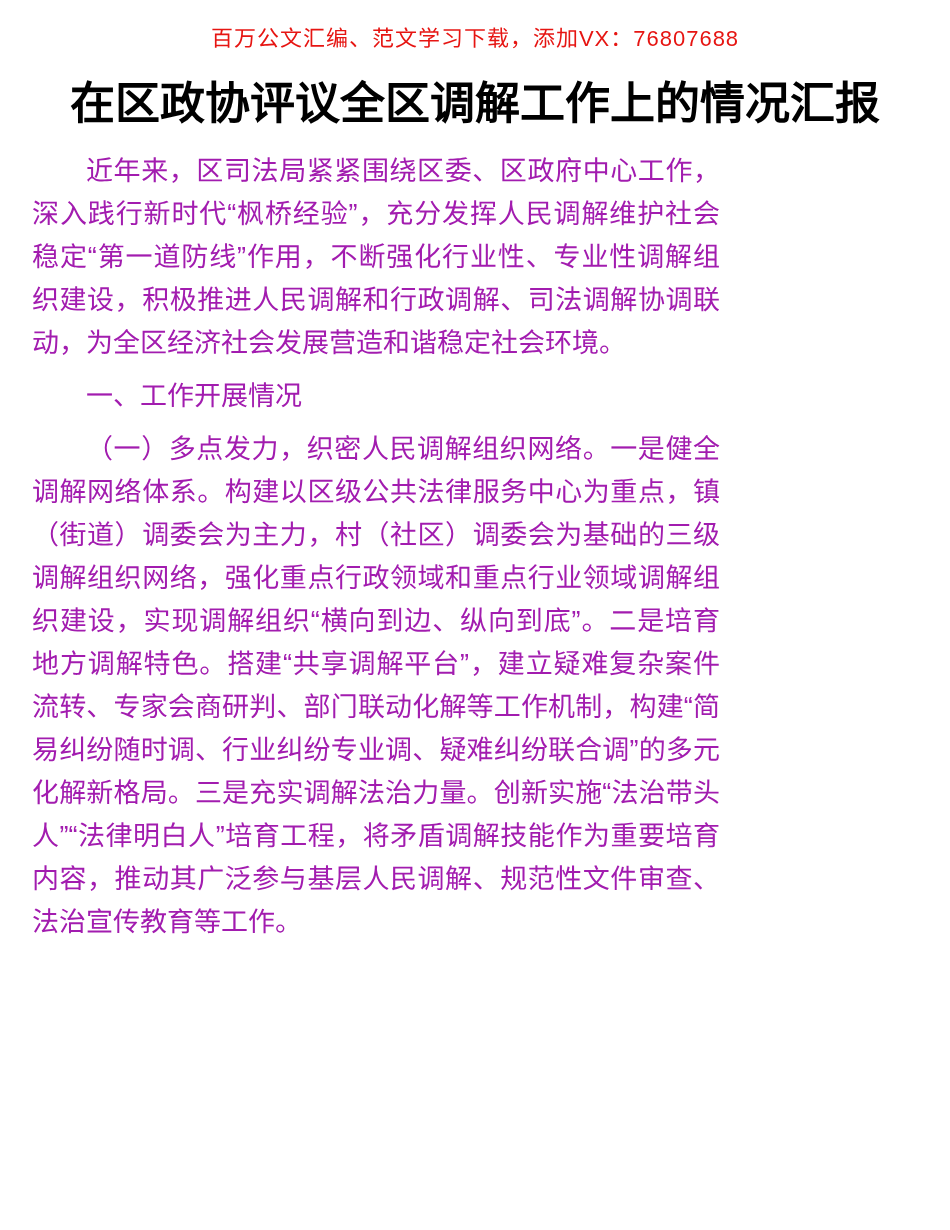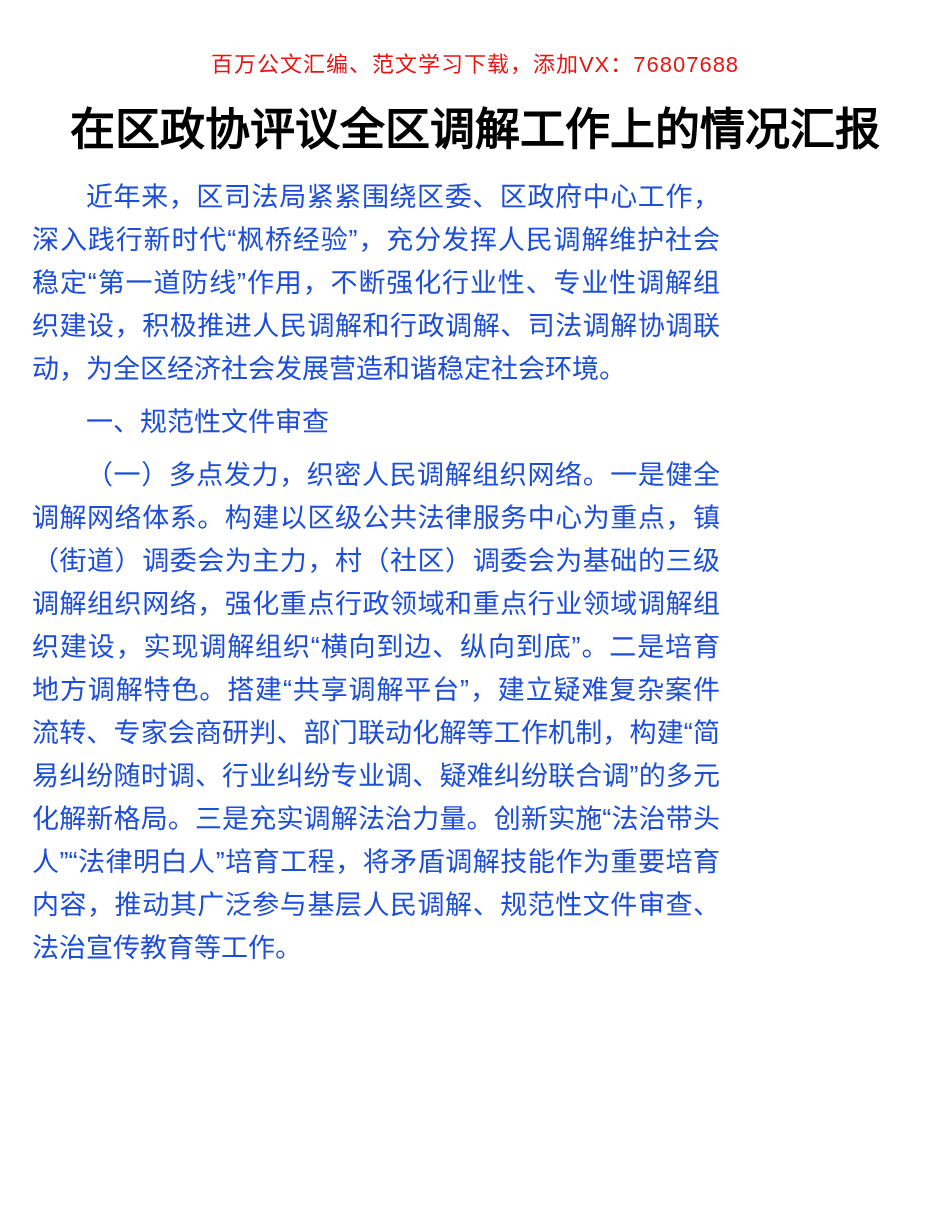--- a/index.html
+++ b/index.html
@@ -11,21 +11,21 @@
   .page {
     position: relative;
     width: 950px;
     height: 1230px;
     margin: 0 auto;
     background: #ffffff;
     overflow: hidden;
     color: #000000;
   }
   .watermark {
-    padding-top: 50px;
+    padding-top: 24px;
     text-align: center;
     font-size: 22px;
     line-height: 30px;
     color: #e61512;
     letter-spacing: 1px;
   }
   .doc-title {
     margin: 28px 0 0 0;
     text-align: center;
     font-size: 45px;
@@ -55,24 +55,24 @@
 </style>
 </head>
 <body>
 
 <div class="page" style="background: rgb(255, 255, 255);">
 
   <div class="watermark" style="color: rgb(230, 21, 18);">百万公文汇编、范文学习下载，添加VX：76807688</div>
 
   <h1 class="doc-title">在区政协评议全区调解工作上的情况汇报</h1>
 
-  <div class="doc-body" style="color: #1d4ed8; margin-left: 32px;">
+  <div class="doc-body" style="color: #a21caf; margin-left: 32px;">
 
     <p class="para">近年来，区司法局紧紧围绕区委、区政府中心工作，深入践行新时代“枫桥经验”，充分发挥人民调解维护社会稳定“第一道防线”作用，不断强化行业性、专业性调解组织建设，积极推进人民调解和行政调解、司法调解协调联动，为全区经济社会发展营造和谐稳定社会环境。</p>
 
-    <p class="section-heading">一、规范性文件审查</p>
+    <p class="section-heading">一、工作开展情况</p>
 
     <p class="para">（一）多点发力，织密人民调解组织网络。一是健全调解网络体系。构建以区级公共法律服务中心为重点，镇（街道）调委会为主力，村（社区）调委会为基础的三级调解组织网络，强化重点行政领域和重点行业领域调解组织建设，实现调解组织“横向到边、纵向到底”。二是培育地方调解特色。搭建“共享调解平台”，建立疑难复杂案件流转、专家会商研判、部门联动化解等工作机制，构建“简易纠纷随时调、行业纠纷专业调、疑难纠纷联合调”的多元化解新格局。三是充实调解法治力量。创新实施“法治带头人”“法律明白人”培育工程，将矛盾调解技能作为重要培育内容，推动其广泛参与基层人民调解、规范性文件审查、法治宣传教育等工作。</p>
 
 
   </div>
 
 </div>
 
 </body></html>

